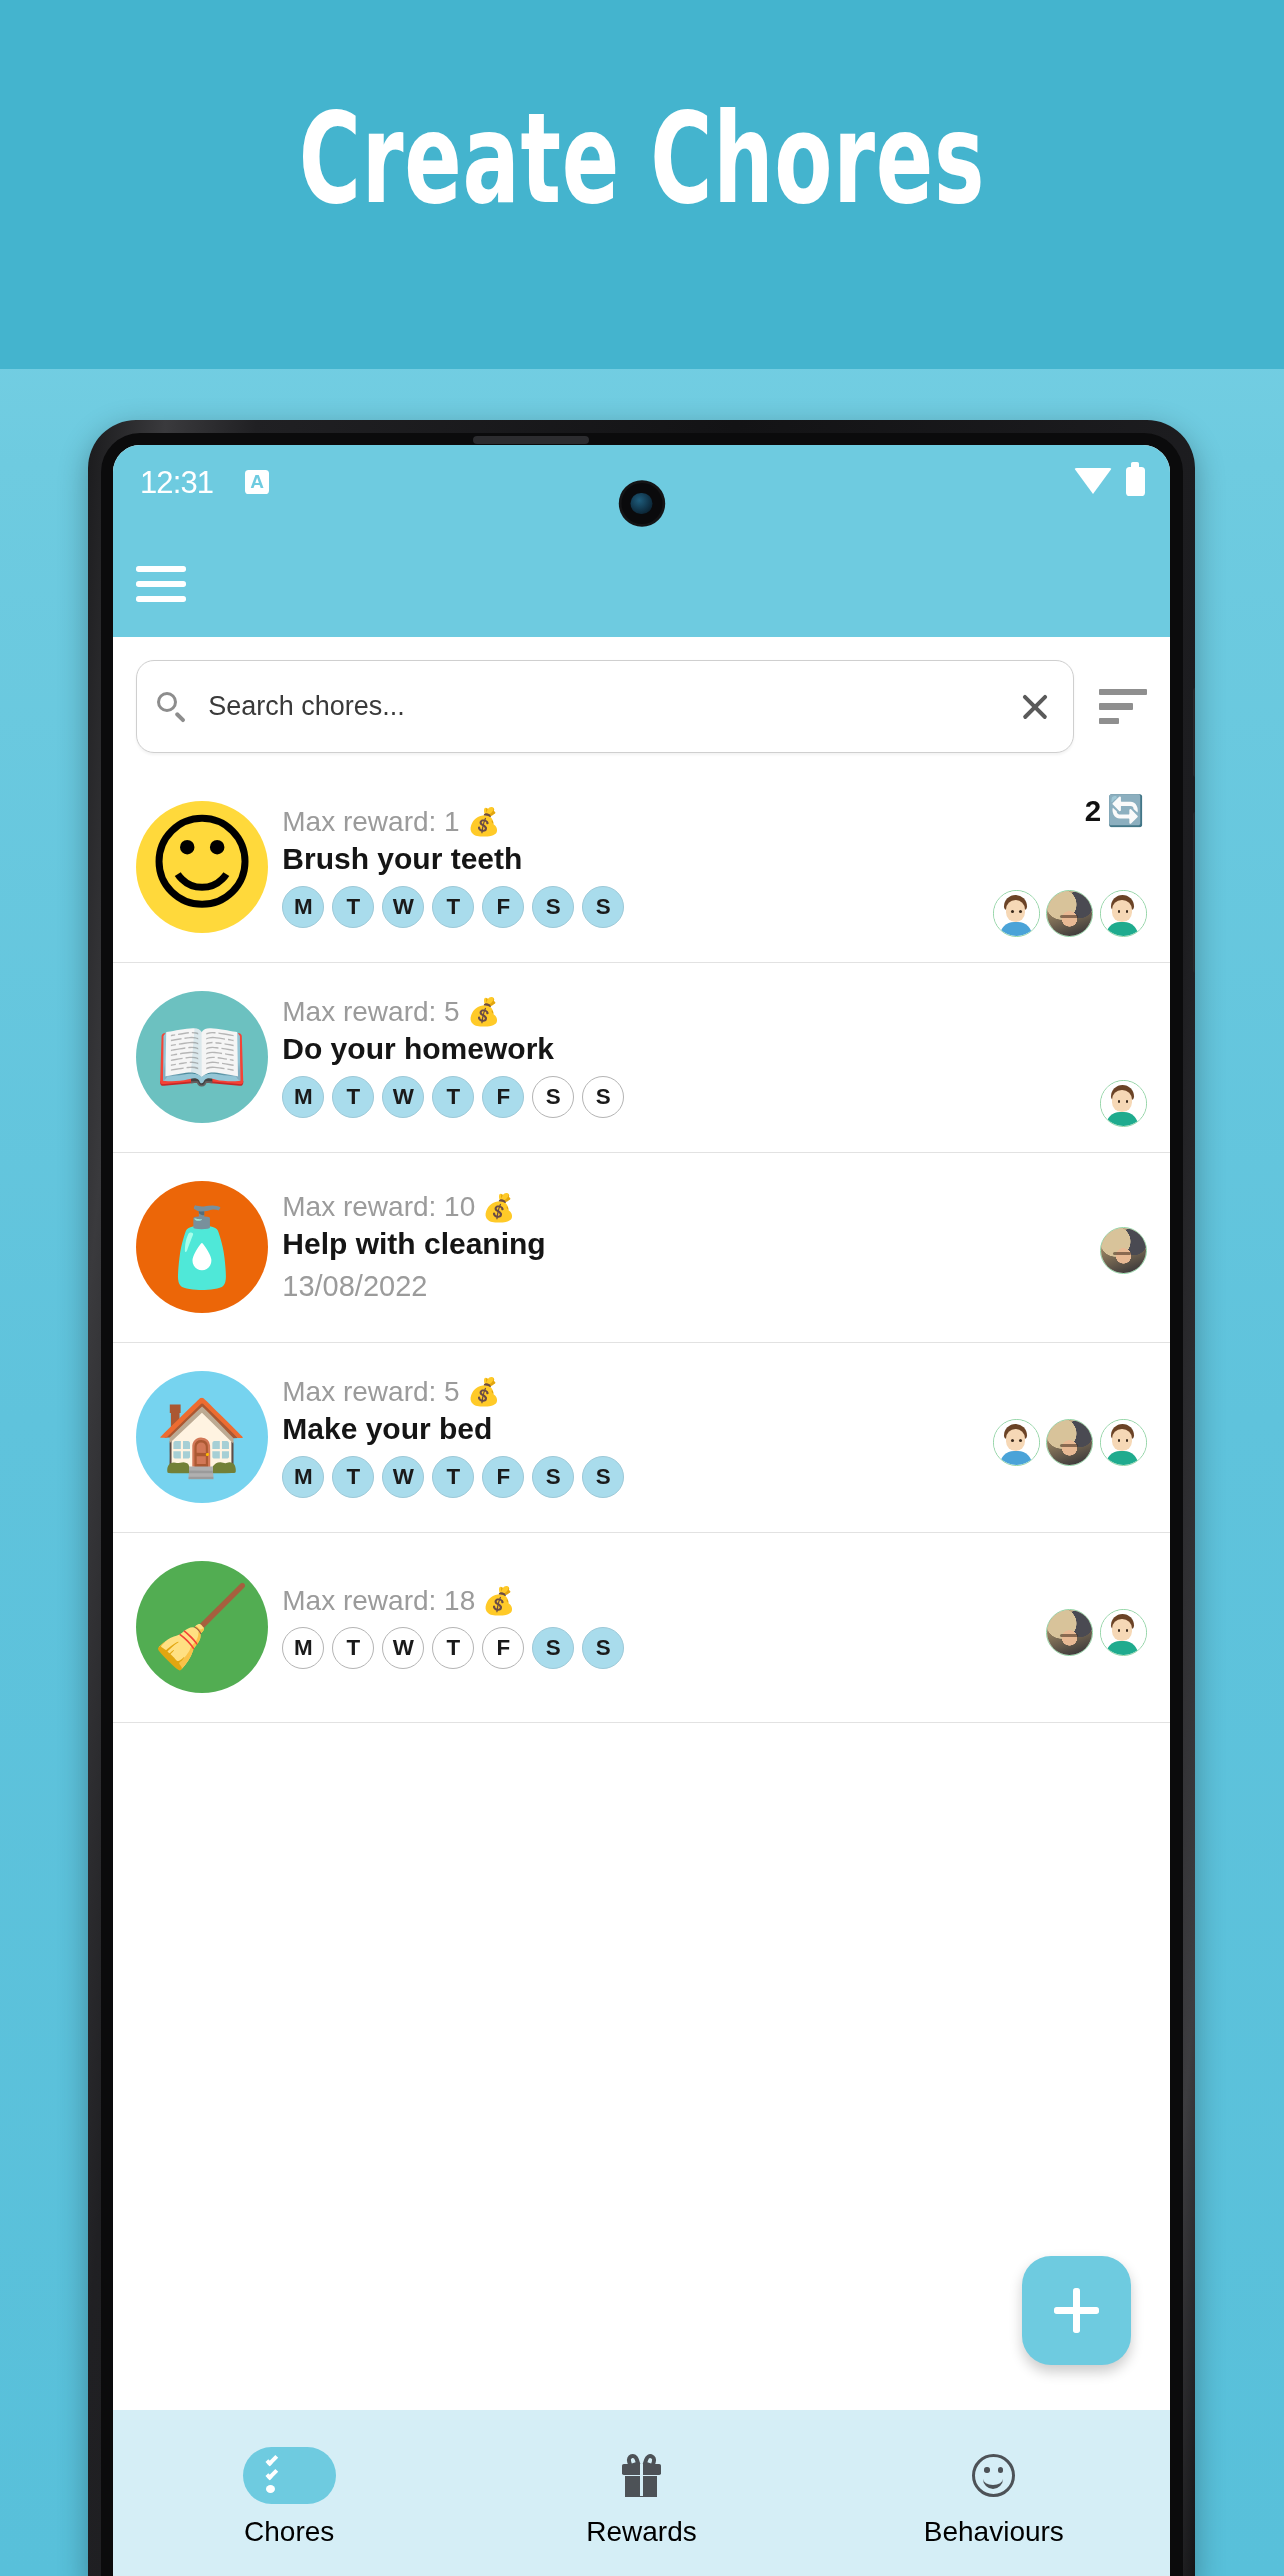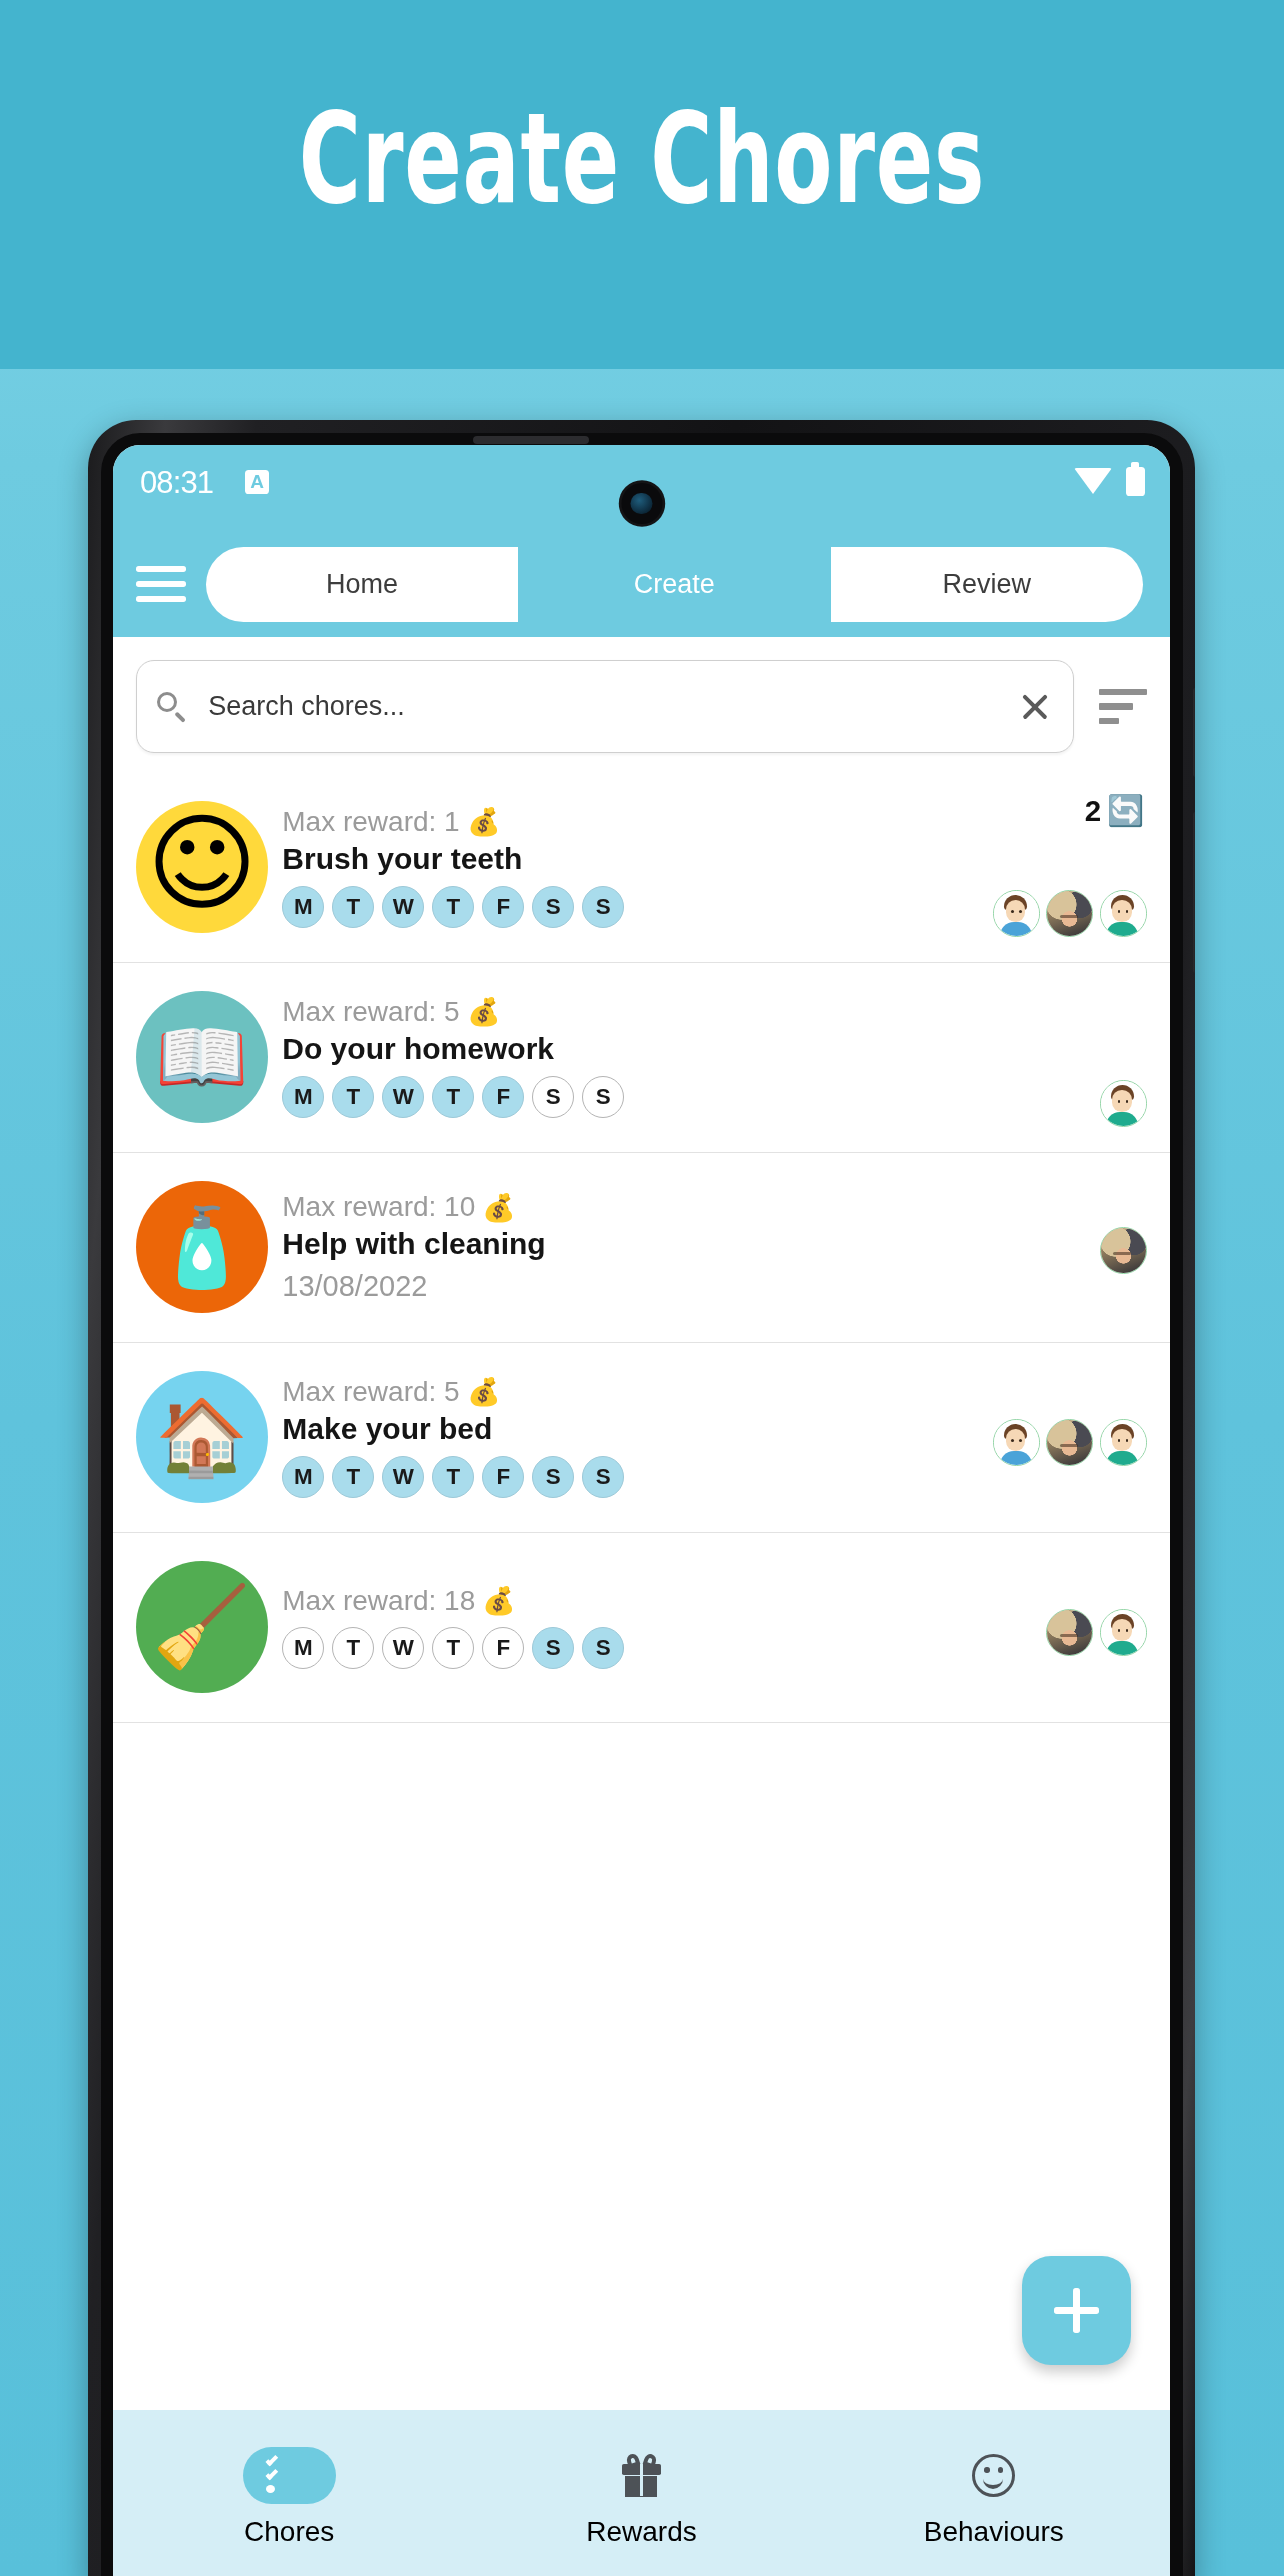--- a/index.html
+++ b/index.html
@@ -626,38 +626,33 @@
     <div class="device-inner-lip"></div>
     <div class="speaker"></div>
     <div class="side-btn a"></div>
     <div class="side-btn b"></div>
 
     <div class="screen">
 
       <div class="camera"></div>
 
       <div class="statusbar">
-        <div class="status-time">08:31</div>
+        <div class="status-time">12:31</div>
         <div class="status-alarm">A</div>
         <div class="status-right">
           <div class="wifi-icon"></div>
           <div class="battery-icon"></div>
         </div>
       </div>
 
       <div class="appbar">
         <div class="hamburger">
           <span></span>
           <span></span>
           <span></span>
-        </div>
-        <div class="tabbar">
-          <div class="tab">Home</div>
-          <div class="tab active">Create</div>
-          <div class="tab">Review</div>
         </div>
       </div>
 
       <div class="searchrow">
         <div class="searchbox">
           <div class="search-glass"></div>
           <input class="search-input" type="text" placeholder="Search chores..." style="">
           <div class="clear-x"></div>
         </div>
         <div class="sort-icon">

